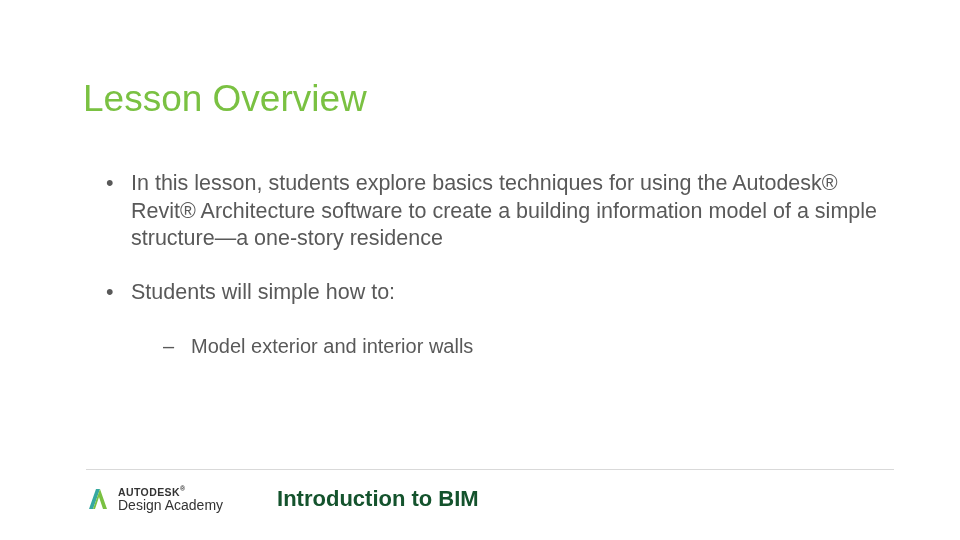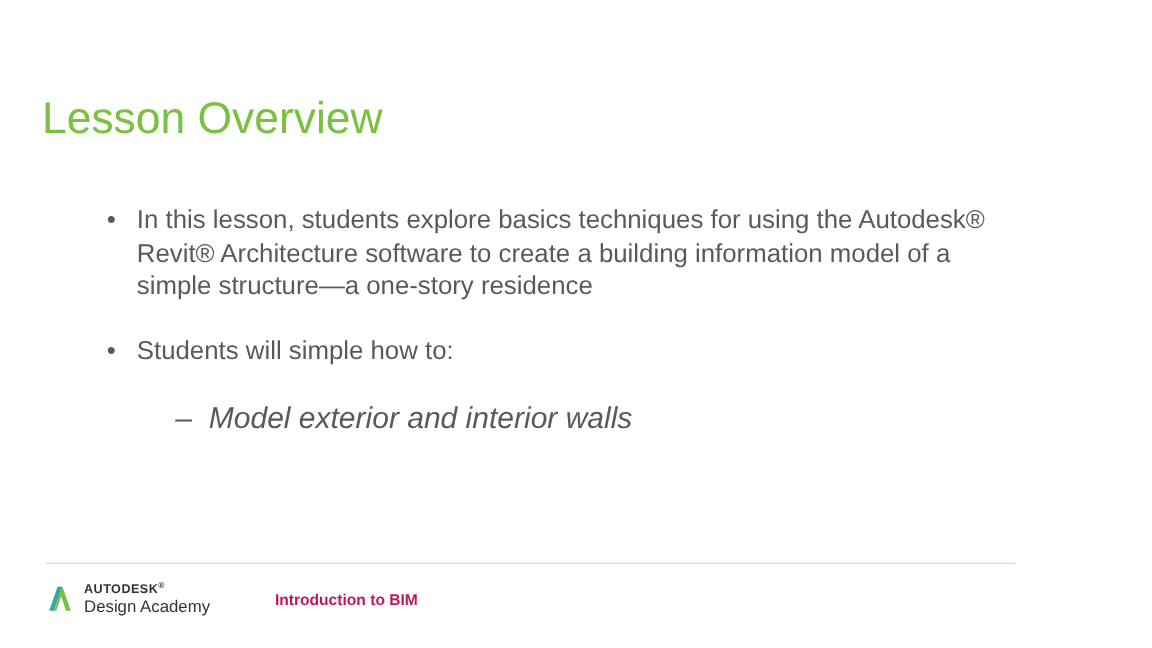--- a/index.html
+++ b/index.html
@@ -1,34 +1,34 @@
 <!DOCTYPE html>
 <html><head>
 <meta charset="utf-8">
 <style>
   * { margin: 0; padding: 0; box-sizing: border-box; }
   html, body { width: 960px; height: 540px; background: #fff; font-family: Arial, Helvetica, sans-serif; overflow: hidden; }
-  .slide { width: 884px; height: 540px; position: relative; padding: 12px; }
+  .slide { width: 884px; height: 540px; position: relative; padding: 12px; margin-left: 48px; }
   .title { position: absolute; left: 35px; top: 78px; font-size: 37px; font-weight: 400; color: #7ac142; }
-  .content { position: absolute; left: 84px; top: 170px; right: 45px; color: #595959; }
+  .content { position: absolute; left: 53px; top: 170px; right: 45px; color: #595959; }
   .content ul { list-style: none; }
   .content > ul > li { font-size: 21.5px; line-height: 1.28; margin-bottom: 26px; position: relative; padding-left: 30px; }
   .content > ul > li::before { content: "•"; position: absolute; left: 5px; top: 0; }
   .sublist { margin-top: 26px; padding-left: 32px; }
-  .sublist li { font-size: 25px; line-height: 1.42; position: relative; padding-left: 28px; margin-bottom: 1px; font-style: italic; }
+  .sublist li { font-size: 20px; line-height: 1.42; position: relative; padding-left: 28px; margin-bottom: 1px; }
   .sublist li::before { content: "–"; position: absolute; left: 0; top: 0; }
   .hr { position: absolute; left: 38px; right: 38px; bottom: 70px; height: 1px; background: #d9d9d9; }
   .footer { position: absolute; left: 38px; bottom: 22px; height: 38px; display: flex; align-items: center; }
   .logo { display: flex; align-items: center; gap: 8px; }
   .logo-svg { width: 24px; height: 24px; }
   .logo-text { display: flex; flex-direction: column; line-height: 1.1; }
   .logo-text .brand { font-size: 10.5px; font-weight: 700; color: #333; letter-spacing: 0.4px; }
   .logo-text .brand .reg { font-size: 7px; vertical-align: super; }
   .logo-text .sub { font-size: 14px; color: #333; }
-  .footer-title { font-size: 13px; font-weight: 700; color: #be185d; margin-left: 54px; }
+  .footer-title { font-size: 22px; font-weight: 700; color: #14532d; margin-left: 54px; }
 </style>
 </head>
 <body>
 
 <div class="slide">
   <h1 class="title">Lesson Overview</h1>
 
   <div class="content">
     <ul>
       <li>In this lesson, students explore basics techniques for using the Autodesk® Revit® Architecture software to create a building information model of a simple structure—a one-story residence</li>

